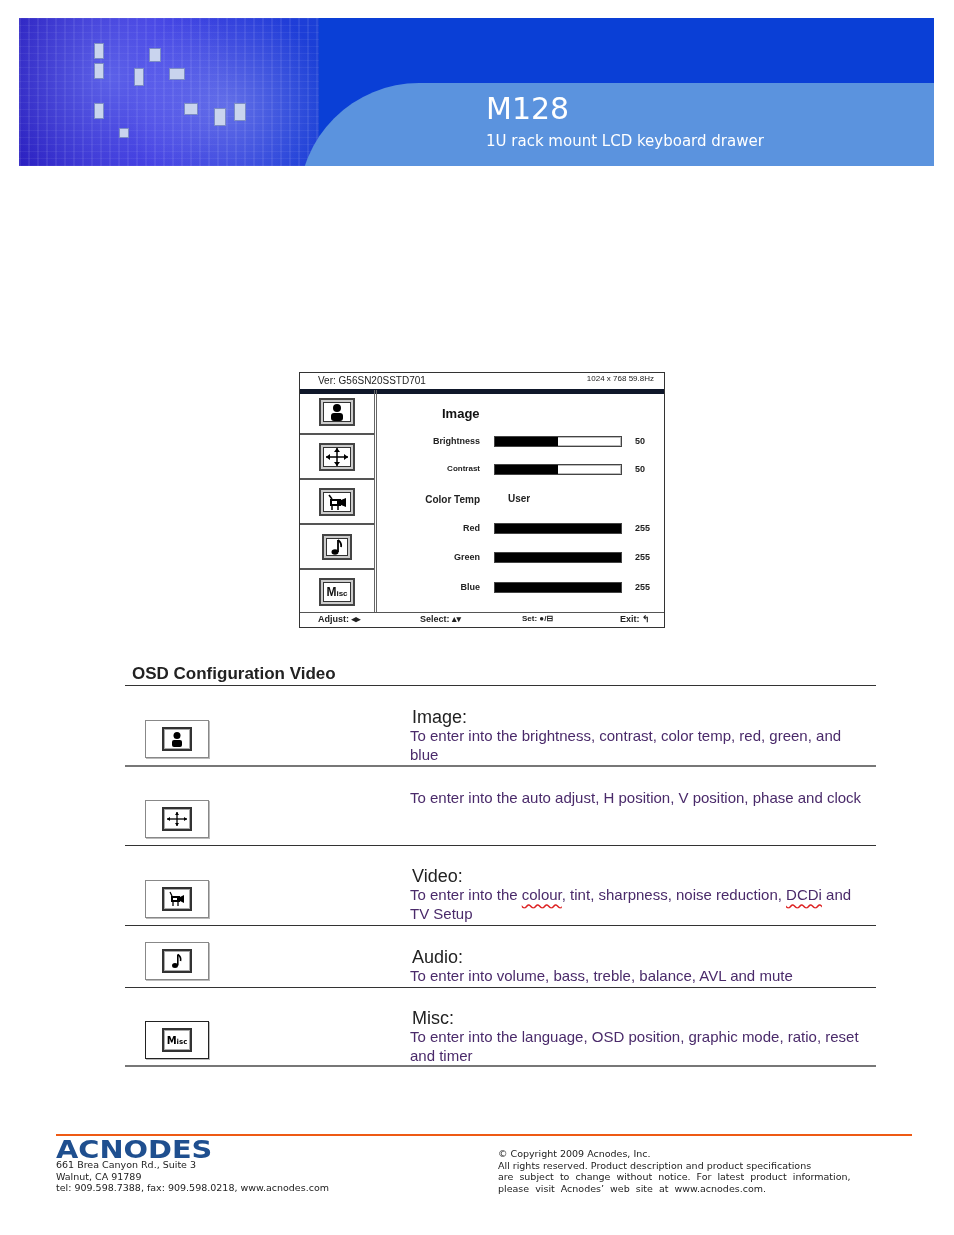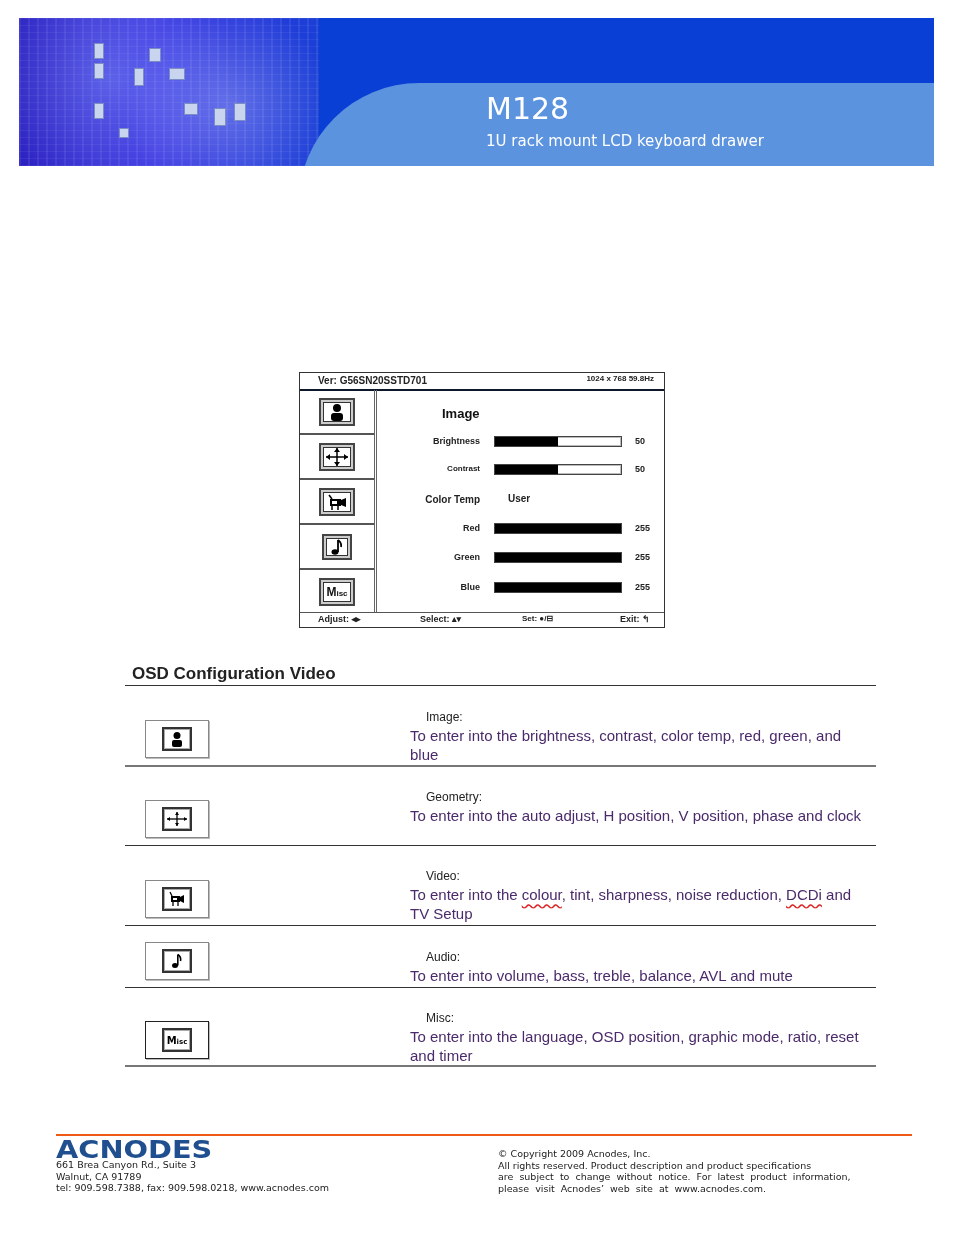--- a/index.html
+++ b/index.html
@@ -15,21 +15,21 @@
         repeating-linear-gradient(0deg, rgba(255,255,255,0.06) 0 1px, transparent 1px 7px),
         linear-gradient(90deg, #2a1fc0 0%, #3b35e0 45%, #1a3fd6 100%);
     }
     .circuit .chip { position: absolute; background: #c9d4ee; border: 1px solid #7c8cc4; }
     .banner-light { position: absolute; left: 280px; top: 65px; width: 700px; height: 120px; background: #5b93de; border-top-left-radius: 120px 120px; }
     .title { position: absolute; left: 486px; top: 91px; color: #ffffff; font-size: 30px; font-family: "DejaVu Sans", sans-serif; font-weight: normal; letter-spacing: 0px; }
     .subtitle { position: absolute; left: 486px; top: 132px; color: #ffffff; font-size: 15px; font-family: "DejaVu Sans", sans-serif; }
 
     
     .osd { position: absolute; left: 299px; top: 372px; width: 364px; height: 254px; border: 1px solid #333; background: #fff; font-family: "Liberation Sans", sans-serif; }
-    .osd-top { position: absolute; left: 0; top: 0; width: 364px; height: 16px; border-bottom: 2px solid #0f172a; font-size: 10px; font-weight: bold; color: #222; }
+    .osd-top { position: absolute; left: 0; top: 0; width: 364px; height: 16px; border-bottom: 5px solid #0f172a; font-size: 10px; font-weight: normal; color: #222; }
     .osd-ver { position: absolute; left: 18px; top: 2px; }
     .osd-res { position: absolute; right: 10px; top: 1px; font-size: 8px; }
     .osd-side { position: absolute; left: 0; top: 17px; width: 74px; height: 222px; border-right: 3px double #666; }
     .osd-tab { height: 43px; border-bottom: 2px solid #555; display: flex; align-items: center; justify-content: center; }
     .osd-tab:last-child { border-bottom: none; }
     .ico { width: 32px; height: 24px; border: 2px solid #444; box-shadow: inset 0 0 0 2px #ccc, inset 0 0 0 3px #333; display: flex; align-items: center; justify-content: center; font-size: 14px; font-weight: bold; color: #111; background: #fff; }
     .ico.sm { width: 26px; height: 22px; font-size: 12px; }
     .osd-main { position: absolute; left: 78px; top: 17px; width: 284px; height: 222px; }
     .osd-heading { position: absolute; left: 64px; top: 16px; font-size: 13px; font-weight: bold; color: #111; }
     .osd-row { position: absolute; left: 0; width: 284px; height: 14px; font-size: 9px; font-weight: bold; color: #222; }
@@ -42,21 +42,21 @@
     .osd-bottom span { position: absolute; top: 1px; }
 
     
     .sec-title { position: absolute; left: 132px; top: 664px; font-size: 17px; font-weight: bold; color: #222; font-family: "Liberation Sans", sans-serif; }
     .hr { position: absolute; left: 125px; width: 751px; height: 0; border-top: 1px solid #333; }
     .hr.thick { border-top: 2px solid #777; }
     .cfg-icon { position: absolute; left: 145px; width: 62px; height: 36px; border: 1px solid #888; box-shadow: 1px 1px 0 #bbb; display: flex; align-items: center; justify-content: center; background: #fff; }
     .cfg-icon.dark { border-color: #222; }
     .cfg-icon .mini { width: 26px; height: 20px; border: 2px solid #333; box-shadow: inset 0 0 0 1px #aaa; display: flex; align-items: center; justify-content: center; font-size: 12px; color: #000; font-weight: bold; }
     .cfg-text { position: absolute; left: 410px; width: 460px; font-family: "Liberation Sans", sans-serif; }
-    .cfg-head { font-size: 12px; color: #222; margin-left: 16px; line-height: 18px; }
+    .cfg-head { font-size: 18px; color: #222; margin-left: 2px; line-height: 18px; }
     .cfg-desc { font-size: 15px; color: #4a2a6a; line-height: 19px; }
     .squig { text-decoration: underline wavy #d22; text-underline-offset: 3px; }
 
     
     .foot-line { position: absolute; left: 56px; top: 1134px; width: 856px; height: 2px; background: #ee5a14; }
     .logo { position: absolute; left: 56px; top: 1137px; font-family: "DejaVu Sans", sans-serif; font-weight: bold; font-size: 24px; color: #1f4f8f; letter-spacing: 0px; line-height: 26px; transform: scaleX(1.2); transform-origin: left; }
     .foot-left, .foot-right { position: absolute; font-family: "DejaVu Sans", sans-serif; font-size: 9.5px; color: #222; line-height: 11.5px; }
     .foot-left { left: 56px; top: 1159px; }
     .foot-right { left: 498px; top: 1148px; }
   </style>
@@ -207,21 +207,20 @@
         <line x1="1" y1="8" x2="21" y2="8" stroke="#000" stroke-width="1.3"></line>
         <line x1="11" y1="1" x2="11" y2="15" stroke="#000" stroke-width="1.3"></line>
         <polygon points="1,8 4,6 4,10" fill="#000"></polygon>
         <polygon points="21,8 18,6 18,10" fill="#000"></polygon>
         <polygon points="11,1 9,4 13,4" fill="#000"></polygon>
         <polygon points="11,15 9,12 13,12" fill="#000"></polygon>
       </svg>
   </div>
 </div>
 <div class="cfg-text" style="top:788px">
-  <div class="cfg-head">Geometry:</div>
   <div class="cfg-desc">To enter into the auto adjust, H position, V position, phase and clock</div>
 </div>
 <div class="hr" style="top:845px"></div>
 
 <div class="cfg-icon" style="top:880px">
   <div class="mini">
     <svg width="18" height="16" viewBox="0 0 18 16">
         <rect x="3" y="5" width="9" height="6" fill="#000"></rect>
         <polygon points="12,6 16,4 16,12 12,10" fill="#000"></polygon>
         <rect x="5" y="7" width="4" height="2" fill="#fff"></rect>

